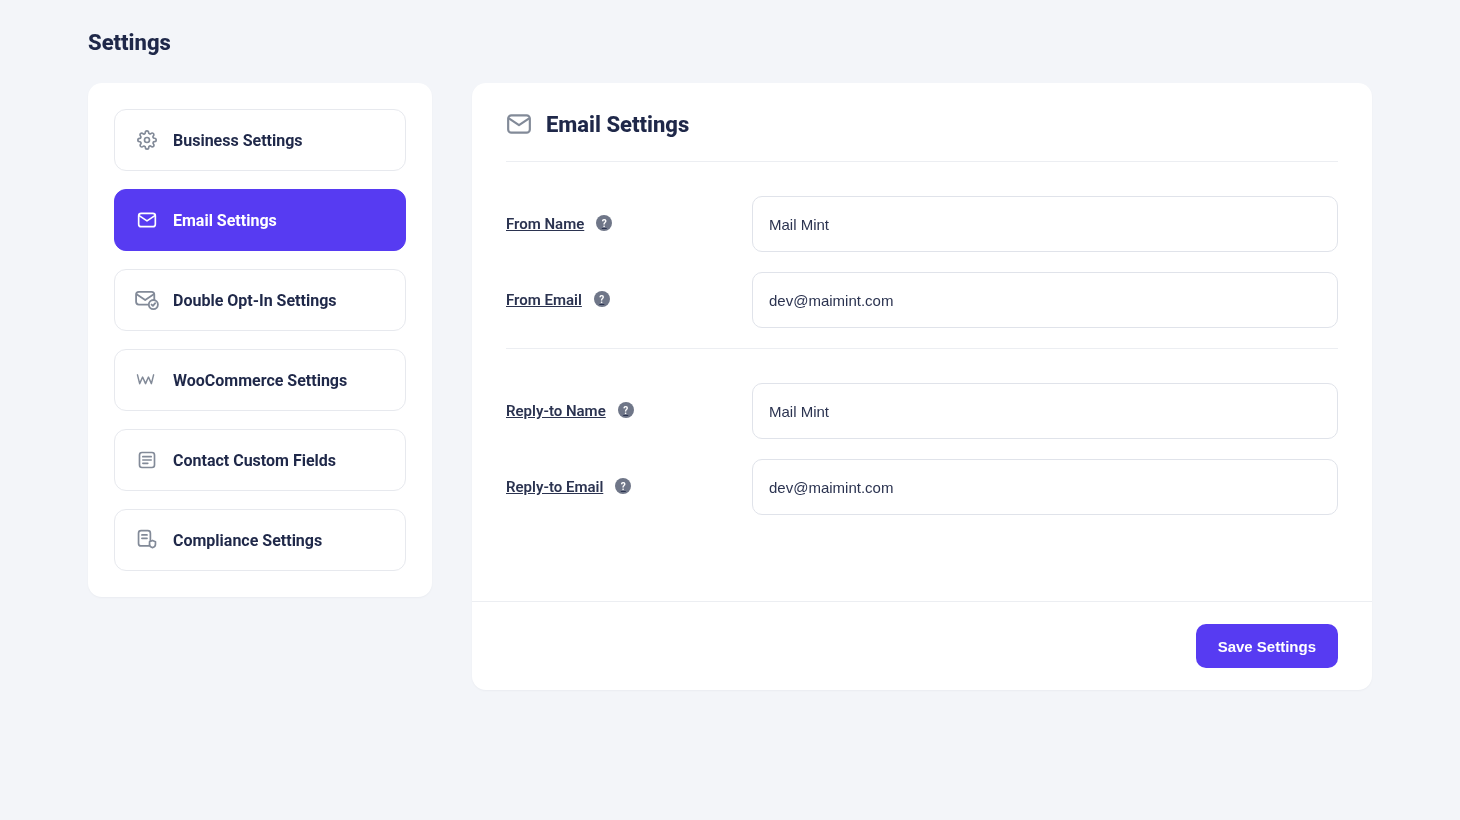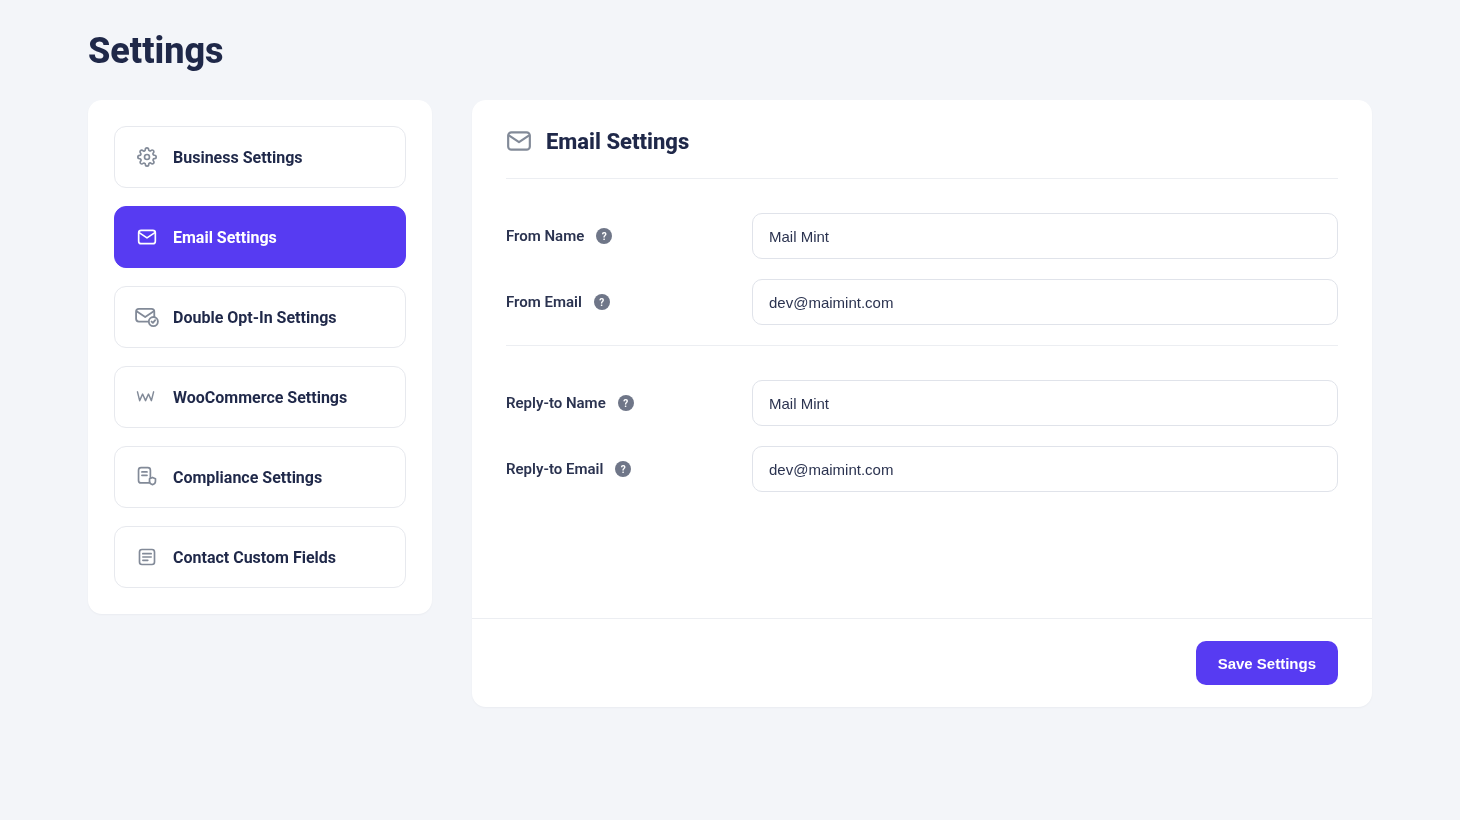--- a/index.html
+++ b/index.html
@@ -5,21 +5,21 @@
   * { box-sizing: border-box; margin: 0; padding: 0; }
   body {
     font-family: -apple-system, BlinkMacSystemFont, "Segoe UI", Roboto, "Helvetica Neue", Arial, sans-serif;
     background: #f3f5f9;
     color: #1f2937;
     width: 1460px;
     height: 820px;
     padding: 30px 88px;
   }
   .page-title {
-    font-size: 36px;
+    font-size: 22px;
     font-weight: 800;
     color: #1f2849;
     margin-bottom: 28px;
   }
   .layout {
     display: flex;
     gap: 40px;
     align-items: flex-start;
   }
   .sidebar {
@@ -95,42 +95,43 @@
     color: #1f2849;
   }
   .form-row {
     display: flex;
     align-items: center;
     margin-bottom: 20px;
   }
   .form-label {
     width: 246px;
     display: flex;
-    align-items: center;
+    align-items: flex-start;
     gap: 12px;
     font-size: 15px;
     font-weight: 600;
     color: #2b3350;
+    text-decoration: underline;
   }
   .help-dot {
     width: 16px;
     height: 16px;
     border-radius: 50%;
     background: #6f7688;
     color: #ffffff;
     font-size: 10px;
     font-weight: 700;
     display: inline-flex;
     align-items: center;
     justify-content: center;
     cursor: help;
   }
   .text-input {
     flex: 1;
-    height: 46px;
+    height: 56px;
     border: 1px solid #e0e3ea;
     border-radius: 10px;
     padding: 16px 16px;
     font-size: 15px;
     color: #2b3350;
     outline: none;
     background: #ffffff;
   }
   .form-divider {
     height: 1px;
@@ -203,40 +204,40 @@
       <span class="icon-wrap">
         <svg width="22" height="16" viewBox="0 0 30 18" fill="none" stroke="currentColor" stroke-width="2" stroke-linecap="round" stroke-linejoin="round">
             <path d="M2 2l3 12 4-9 4 9 4-9 4 9 3-12"></path>
           </svg>
       </span>
       <span>WooCommerce Settings</span>
     </div>
 
     <div class="nav-item">
       <span class="icon-wrap">
+        <svg width="20" height="20" viewBox="0 0 24 24" fill="none" stroke="currentColor" stroke-width="2" stroke-linecap="round" stroke-linejoin="round">
+            <rect x="3" y="3" width="18" height="18" rx="3"></rect>
+            <line x1="7" y1="8" x2="17" y2="8"></line>
+            <line x1="7" y1="12" x2="17" y2="12"></line>
+            <line x1="7" y1="16" x2="13" y2="16"></line>
+          </svg>
+      </span>
+      <span>Contact Custom Fields</span>
+    </div>
+
+    <div class="nav-item">
+      <span class="icon-wrap">
         <svg width="22" height="22" viewBox="0 0 26 26" fill="none" stroke="currentColor" stroke-width="2" stroke-linecap="round" stroke-linejoin="round">
             <rect x="3" y="2" width="14" height="18" rx="3"></rect>
             <line x1="7" y1="7" x2="13" y2="7"></line>
             <line x1="7" y1="11" x2="13" y2="11"></line>
             <path d="M16 15v3c0 2 1.5 3.5 3.5 4 2-0.5 3.5-2 3.5-4v-3l-3.5-1.5L16 15z" fill="#ffffff"></path>
           </svg>
       </span>
       <span>Compliance Settings</span>
-    </div>
-
-    <div class="nav-item">
-      <span class="icon-wrap">
-        <svg width="20" height="20" viewBox="0 0 24 24" fill="none" stroke="currentColor" stroke-width="2" stroke-linecap="round" stroke-linejoin="round">
-            <rect x="3" y="3" width="18" height="18" rx="3"></rect>
-            <line x1="7" y1="8" x2="17" y2="8"></line>
-            <line x1="7" y1="12" x2="17" y2="12"></line>
-            <line x1="7" y1="16" x2="13" y2="16"></line>
-          </svg>
-      </span>
-      <span>Contact Custom Fields</span>
     </div>
 
   </nav>
 
   <section class="content">
     <div class="content-body">
 
       <div class="section-header">
         <span class="icon-wrap">
           <svg width="26" height="26" viewBox="0 0 24 24" fill="none" stroke="currentColor" stroke-width="2" stroke-linecap="round" stroke-linejoin="round">

